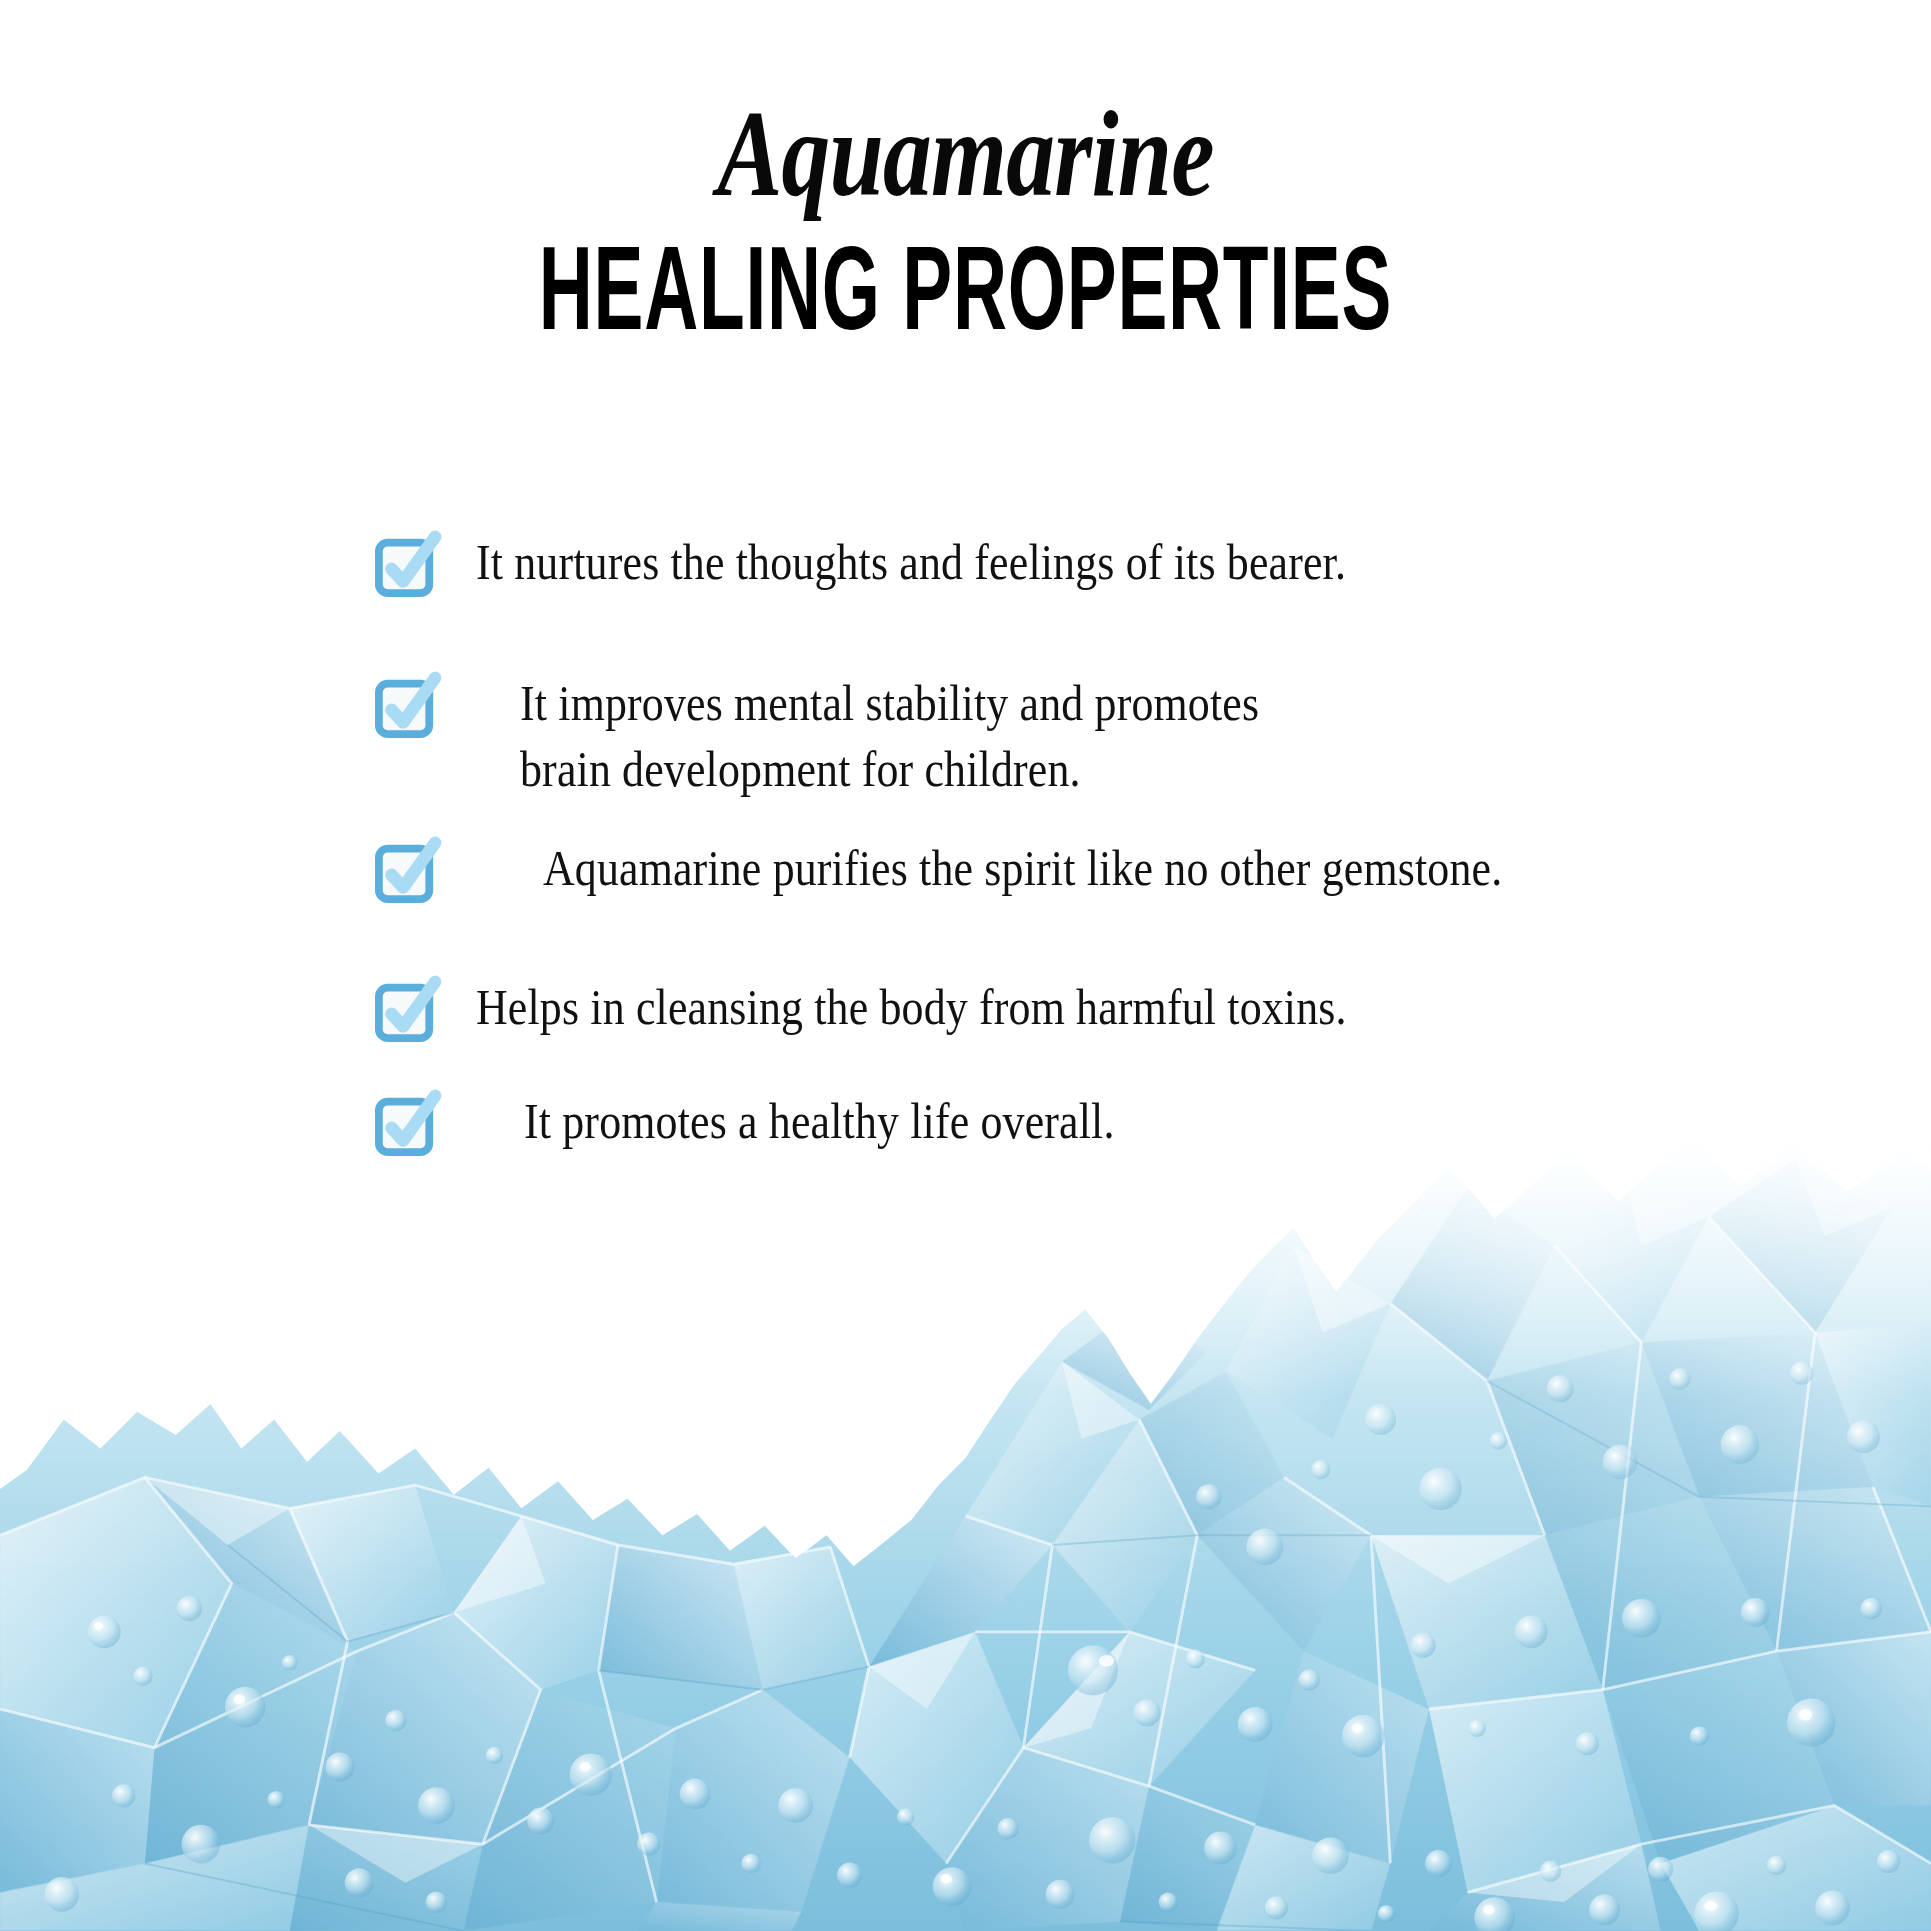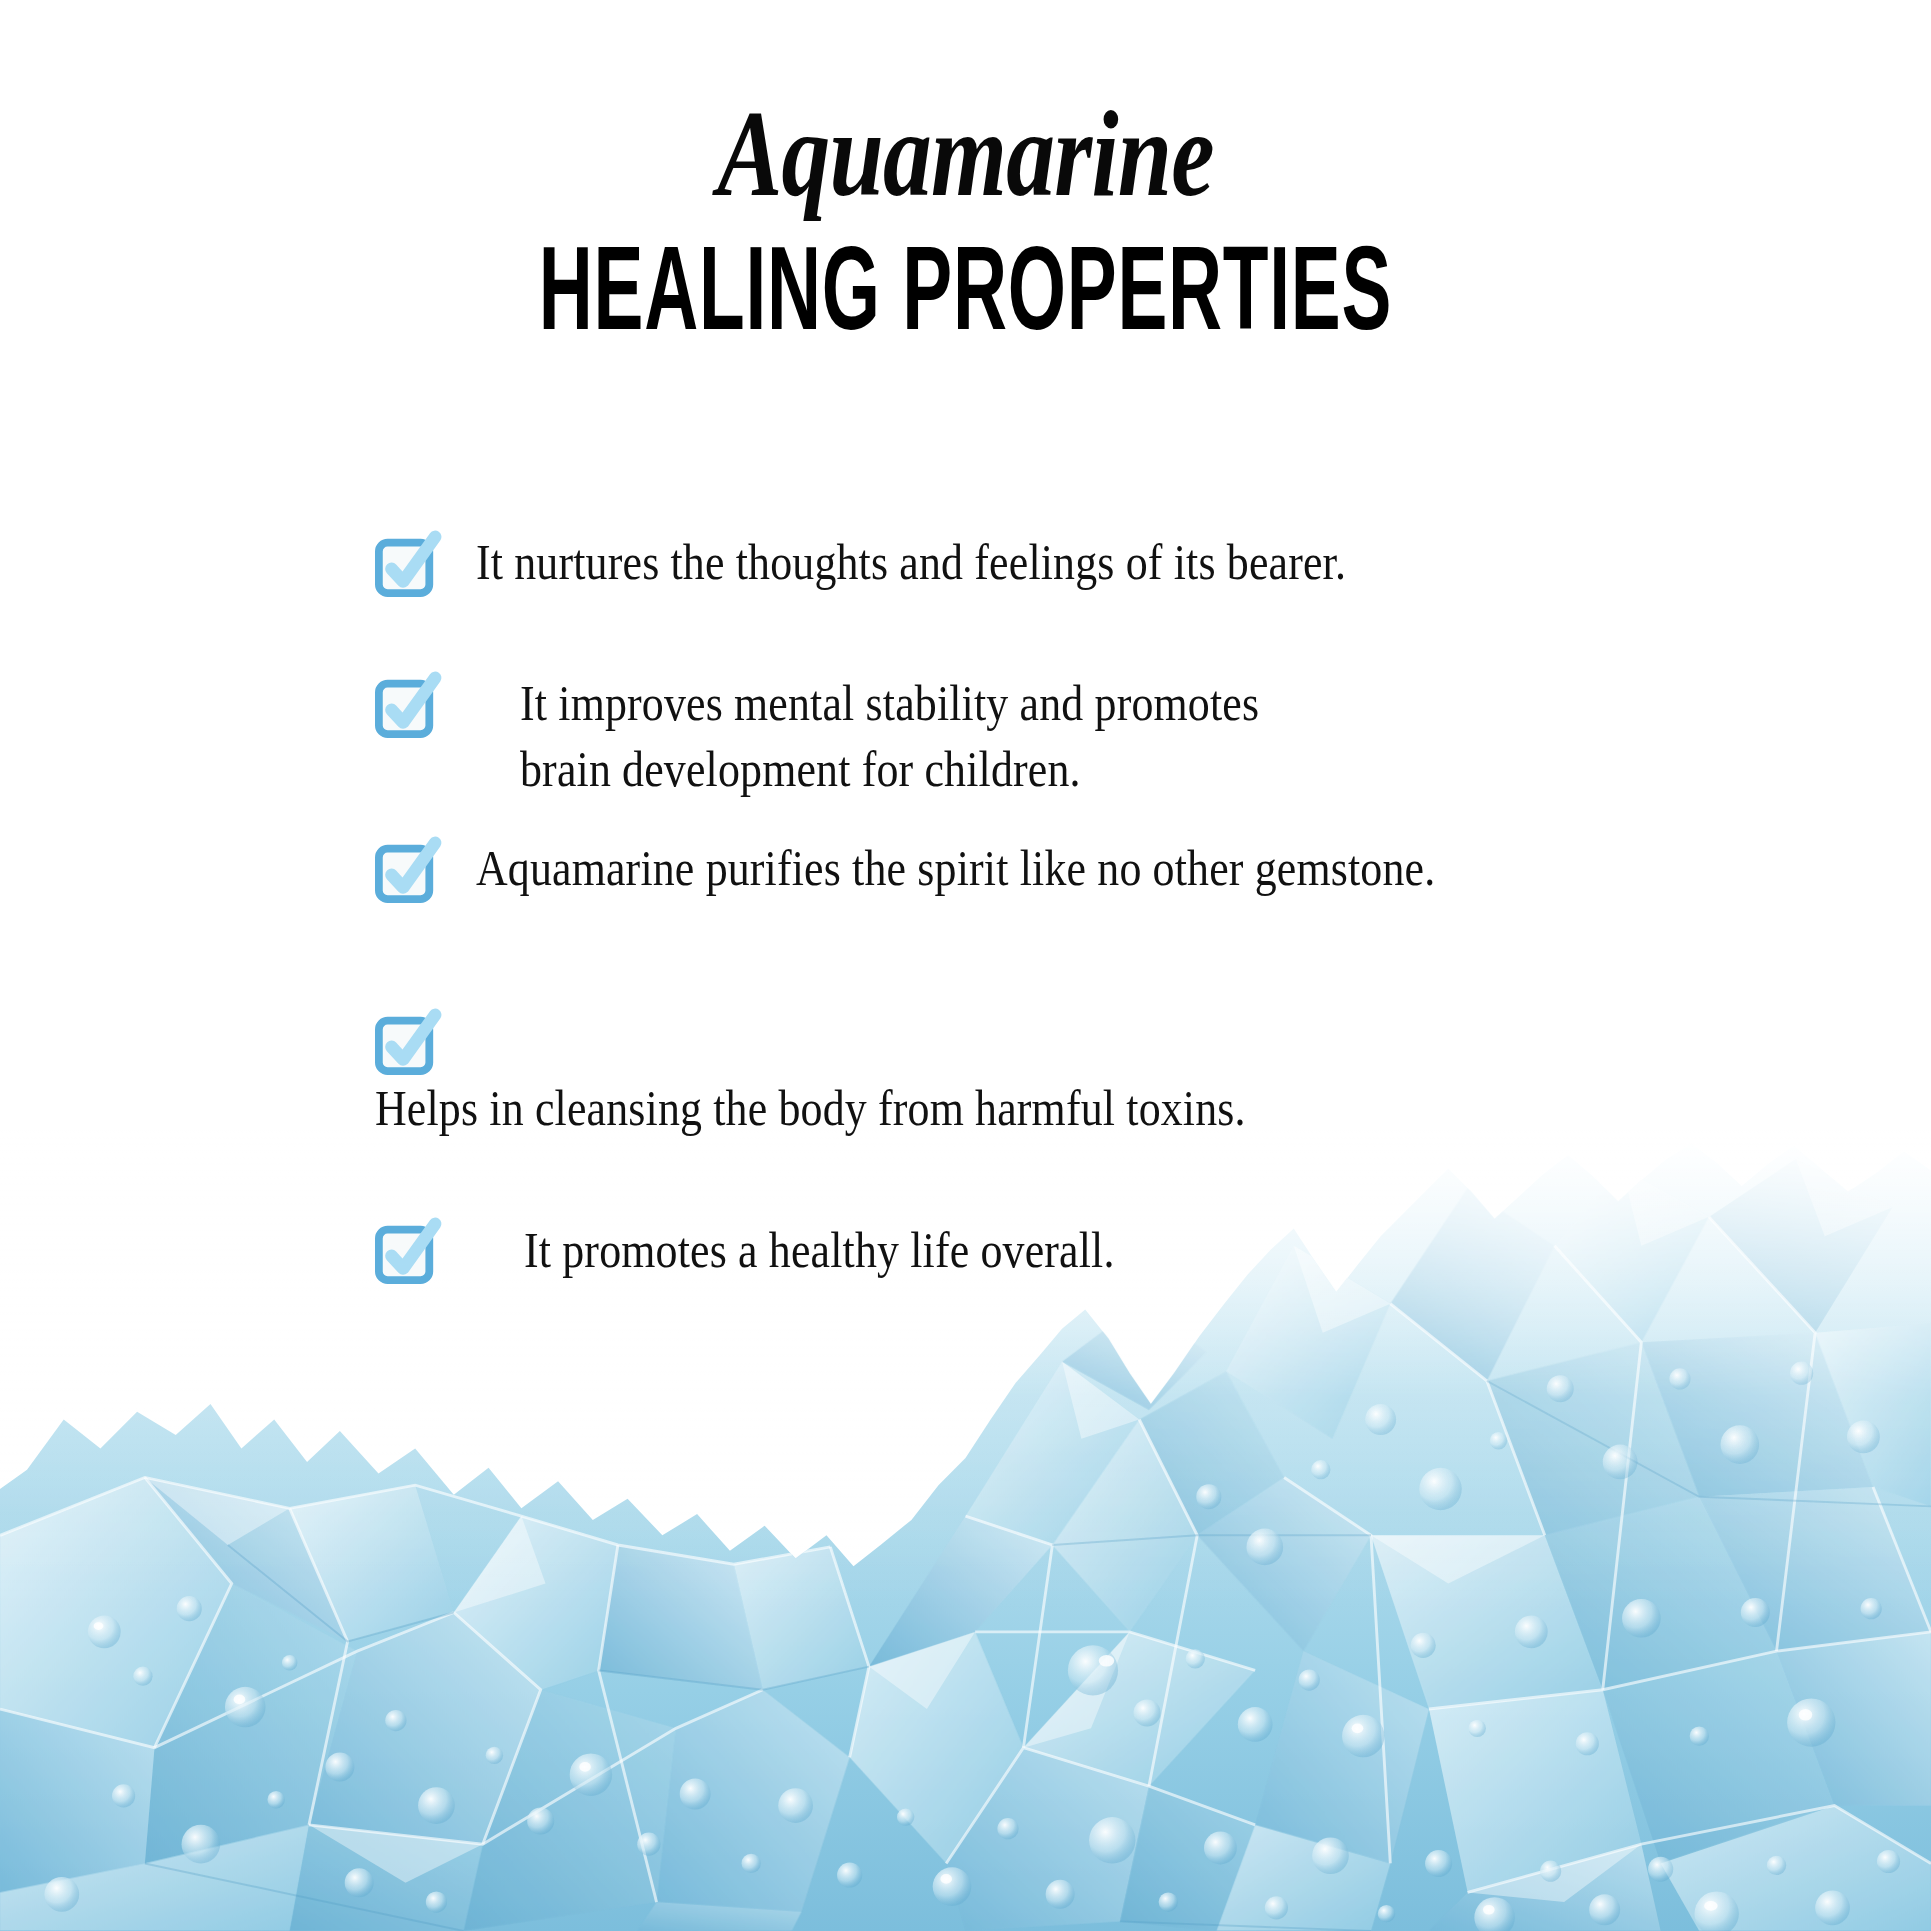--- a/index.html
+++ b/index.html
@@ -85,22 +85,22 @@
     color:#111111;
     transform:scaleX(0.86);
     transform-origin:left top;
     white-space:pre-line;
     letter-spacing:0.2px;
   }
 
   
   .row-0{}
   .row-1{margin-bottom:33px;gap:44px;}
-  .row-2{margin-bottom:104px;}
-  .row-3{margin-bottom:75px;flex-direction:column;}
+  .row-2{margin-bottom:71px;justify-content:space-between;}
+  .row-3{margin-bottom:46px;}
 
   
   .ice{
     position:absolute;
     left:0;bottom:0;
     width:1931px;height:801px;
     z-index:1;
     overflow:hidden;
   }
   .ice svg{display:block;width:1931px;height:801px;}

